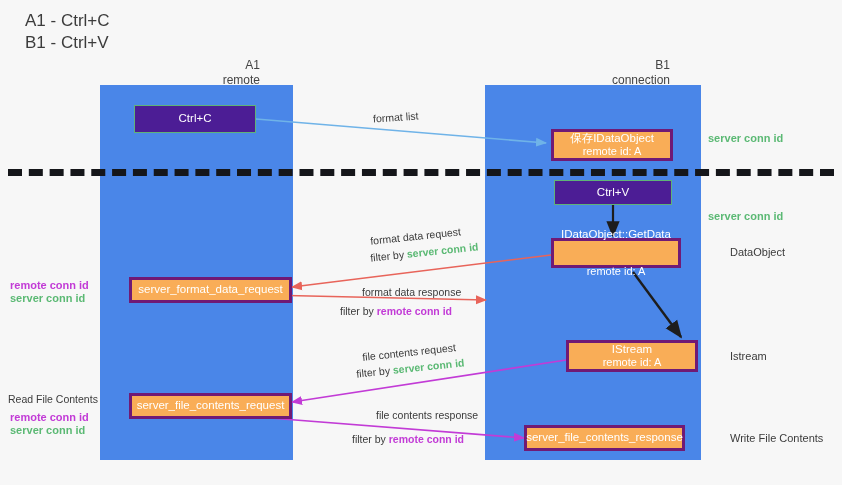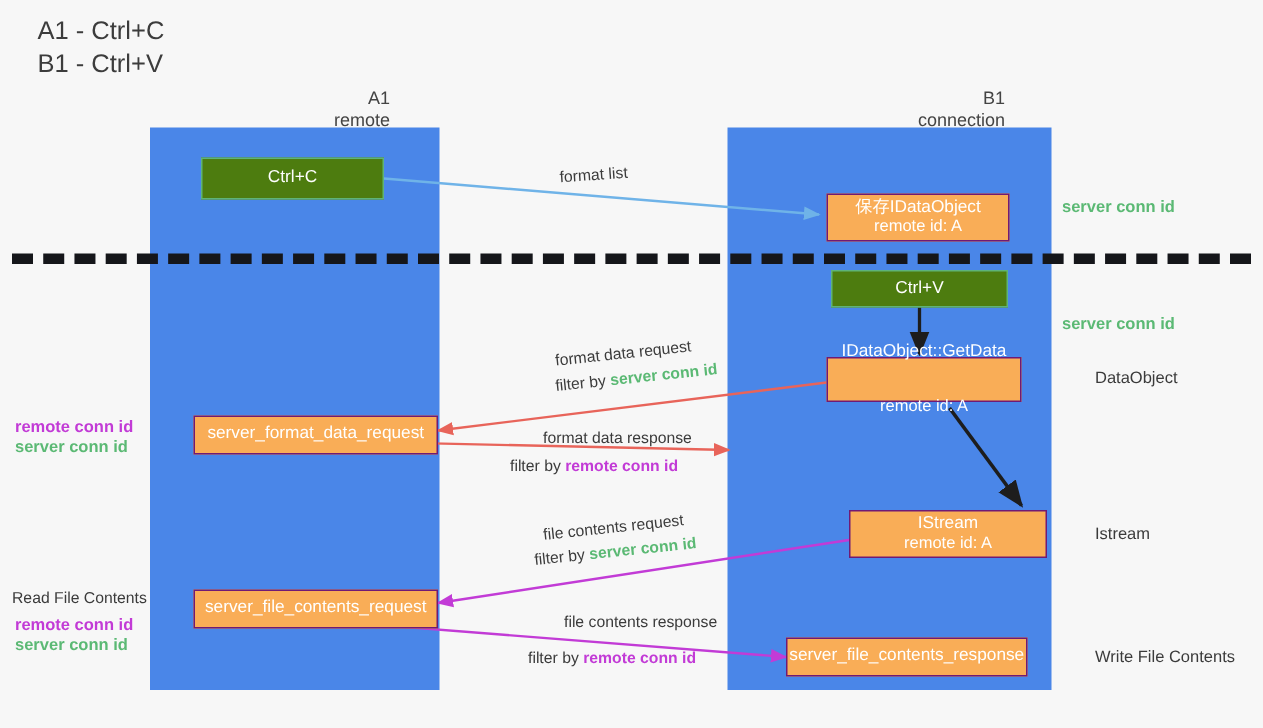--- a/index.html
+++ b/index.html
@@ -28,22 +28,22 @@
   .lane{background:#4a86e8;}
 
   
   .node{
     box-sizing:border-box;
     display:flex;flex-direction:column;
     align-items:center;justify-content:center;
     color:#ffffff;font-size:11.5px;line-height:13.5px;
     text-align:center;
   }
-  .node.green{background:#4d7c0f;border:1px solid #5fb377;}
-  .node.orange{background:#f9ad57;border:1px solid #701a75;}
+  .node.green{background:#4c1d95;border:1px solid #5fb377;}
+  .node.orange{background:#f9ad57;border:3px solid #701a75;}
   .node .l2{font-size:11px;}
 
   
   .elabel{
     font-size:10.5px;color:#3b3b3b;white-space:nowrap;line-height:14px;
   }
   .green-t{color:#5bb974;font-weight:bold;}
   .magenta-t{color:#c23bd6;font-weight:bold;}
   .side{font-size:10.5px;color:#3b3b3b;line-height:14px;white-space:nowrap;}
   .side-strong{font-size:11px;}

